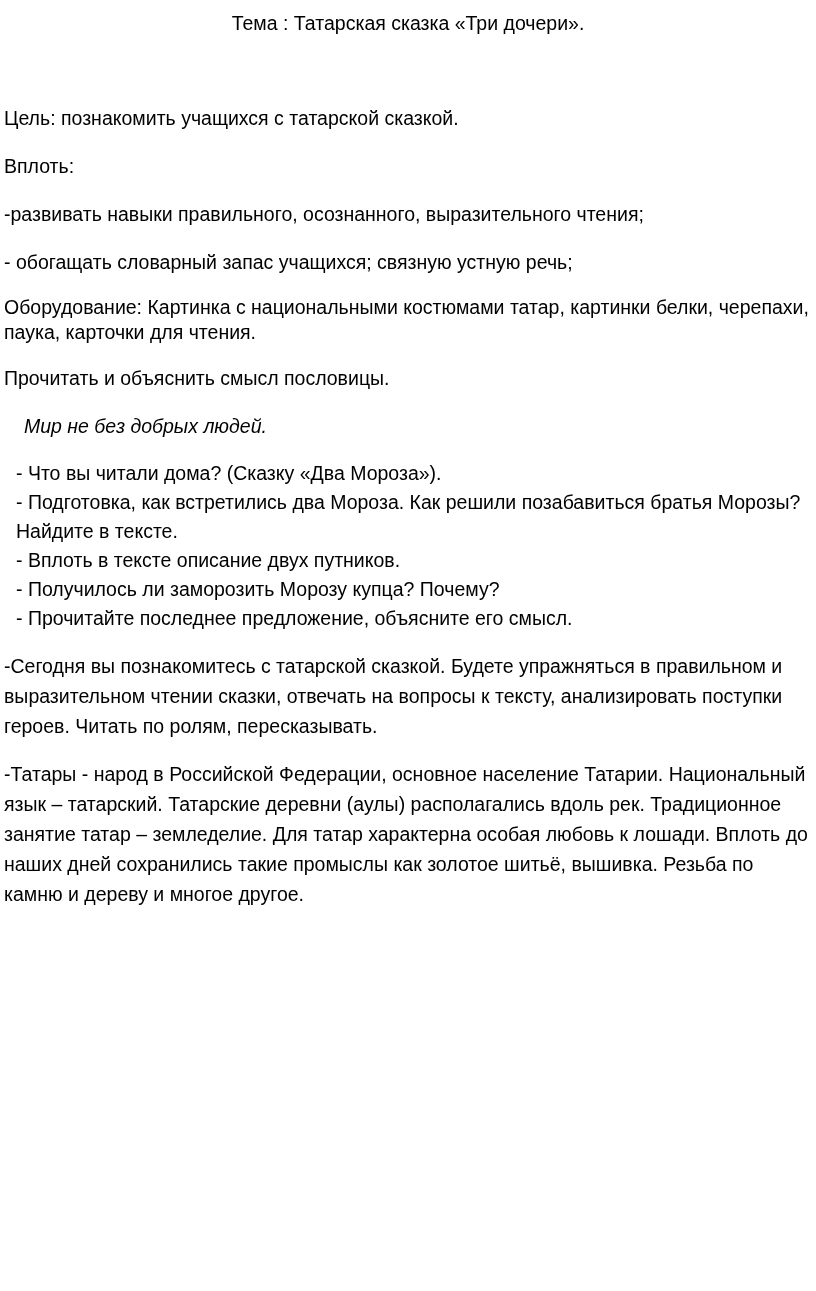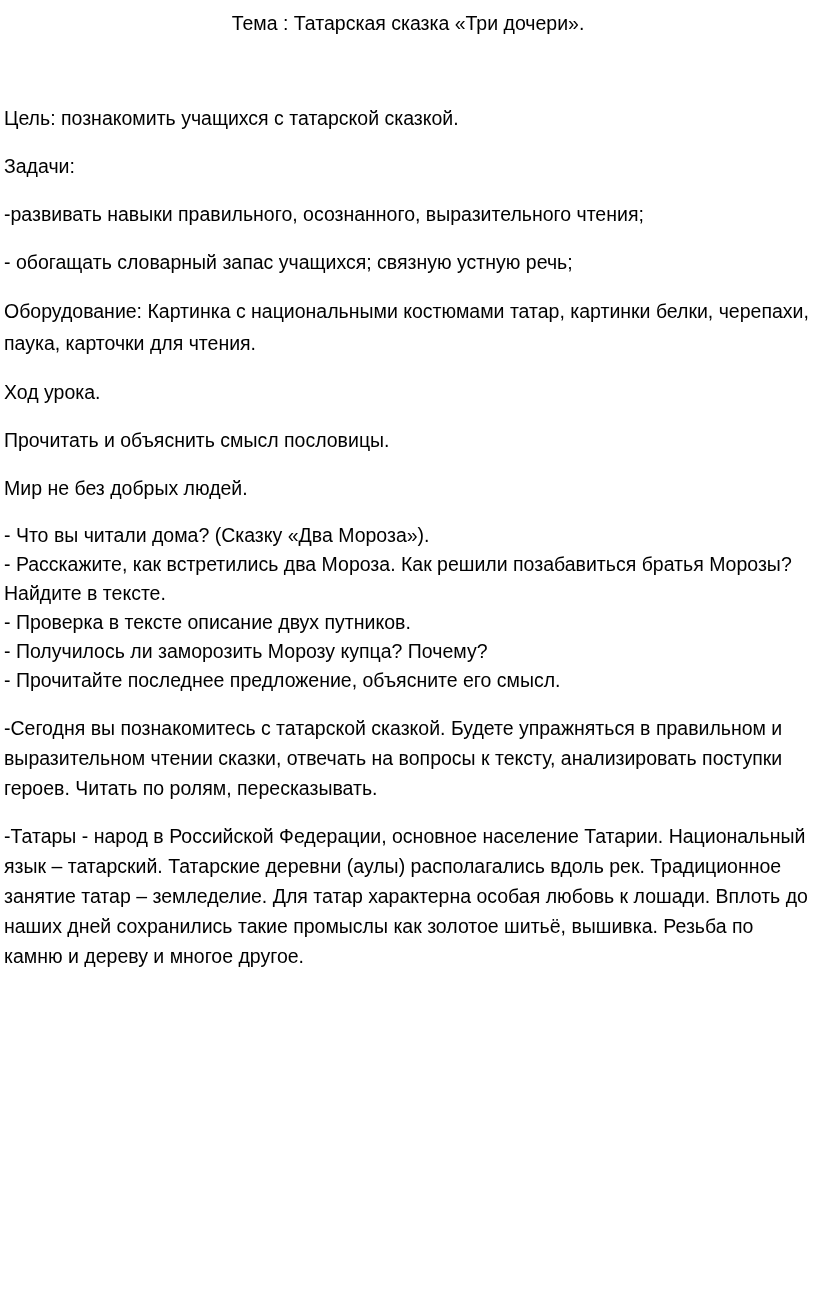--- a/index.html
+++ b/index.html
@@ -22,62 +22,63 @@
   .doc-title {
     text-align: center;
     margin: 0 0 65px 0;
     font-weight: 400;
   }
   .para {
     margin: 0 0 18px 0;
     font-weight: 400;
   }
   .para.two-line {
-    line-height: 32px;
+    line-height: 25px;
   }
   .italic {
+    font-style: italic;
+    margin-left: 20px;
   }
   .question-block {
-    margin: 0 0 18px 0;
+    margin: 0 0 18px 12px;
   }
   .question-block .q-line {
     margin: 0;
     line-height: 29px;
   }
 </style>
 </head>
 <body>
 
 <div class="page">
 
   <p class="doc-title">Тема : Татарская сказка «Три дочери».</p>
 
   <p class="para">Цель: познакомить учащихся с татарской сказкой.</p>
 
-  <p class="para">Задачи:</p>
+  <p class="para">Вплоть:</p>
 
   <p class="para">-развивать навыки правильного, осознанного, выразительного чтения;</p>
 
   <p class="para">- обогащать словарный запас учащихся; связную устную речь;</p>
 
 
   <p class="para two-line">Оборудование: Картинка с национальными костюмами татар, картинки белки, черепахи, паука, карточки для чтения.</p>
 
-  <p class="para">Ход урока.</p>
 
 
   <p class="para">Прочитать и объяснить смысл пословицы.</p>
 
   <p class="para italic">Мир не без добрых людей.</p>
 
 
   <div class="question-block">
     <p class="q-line">- Что вы читали дома? (Сказку «Два Мороза»).</p>
-    <p class="q-line">- Расскажите, как встретились два Мороза. Как решили позабавиться братья Морозы? Найдите в тексте.</p>
-    <p class="q-line">- Проверка в тексте описание двух путников.</p>
+    <p class="q-line">- Подготовка, как встретились два Мороза. Как решили позабавиться братья Морозы? Найдите в тексте.</p>
+    <p class="q-line">- Вплоть в тексте описание двух путников.</p>
     <p class="q-line">- Получилось ли заморозить Морозу купца? Почему?</p>
     <p class="q-line">- Прочитайте последнее предложение, объясните его смысл.</p>
   </div>
 
 
   <p class="para">-Сегодня вы познакомитесь с татарской сказкой. Будете упражняться в правильном и выразительном чтении сказки, отвечать на вопросы к тексту, анализировать поступки героев. Читать по ролям, пересказывать.</p>
 
 
 
   <p class="para">-Татары - народ в Российской Федерации, основное население Татарии. Национальный язык – татарский. Татарские деревни (аулы) располагались вдоль рек. Традиционное занятие татар – земледелие. Для татар характерна особая любовь к лошади. Вплоть до наших дней сохранились такие промыслы как золотое шитьё, вышивка. Резьба по камню и дереву и многое другое.</p>

